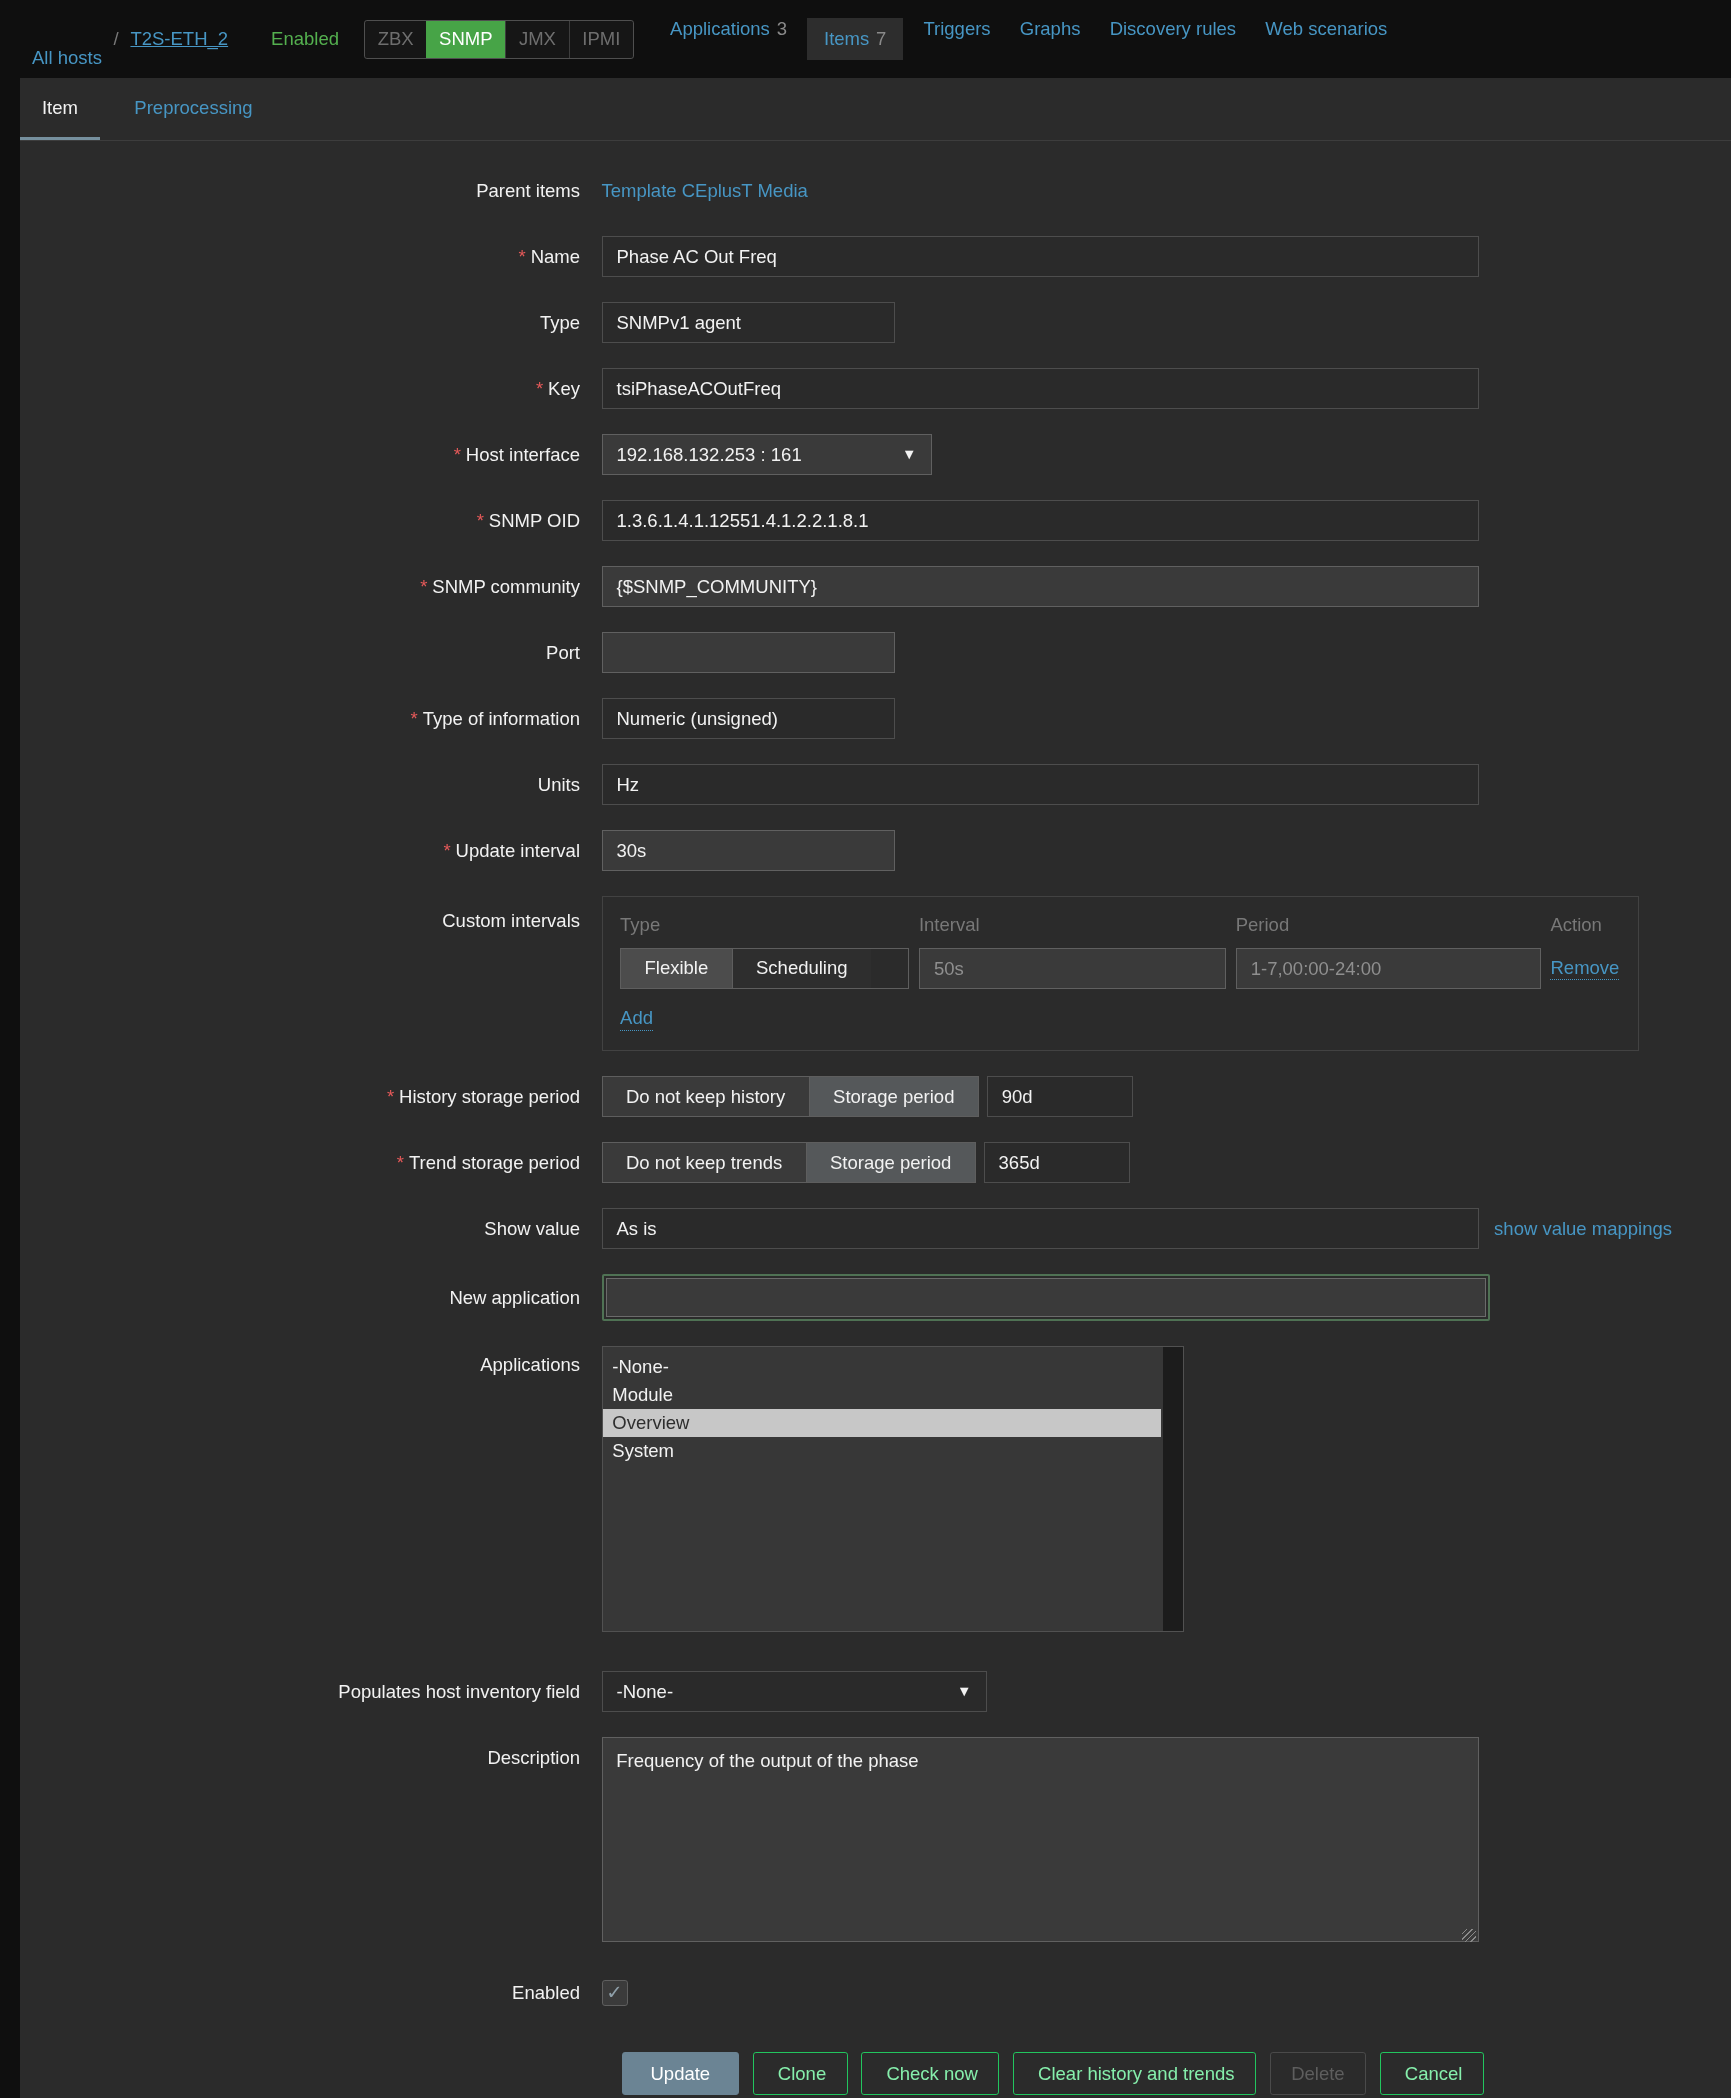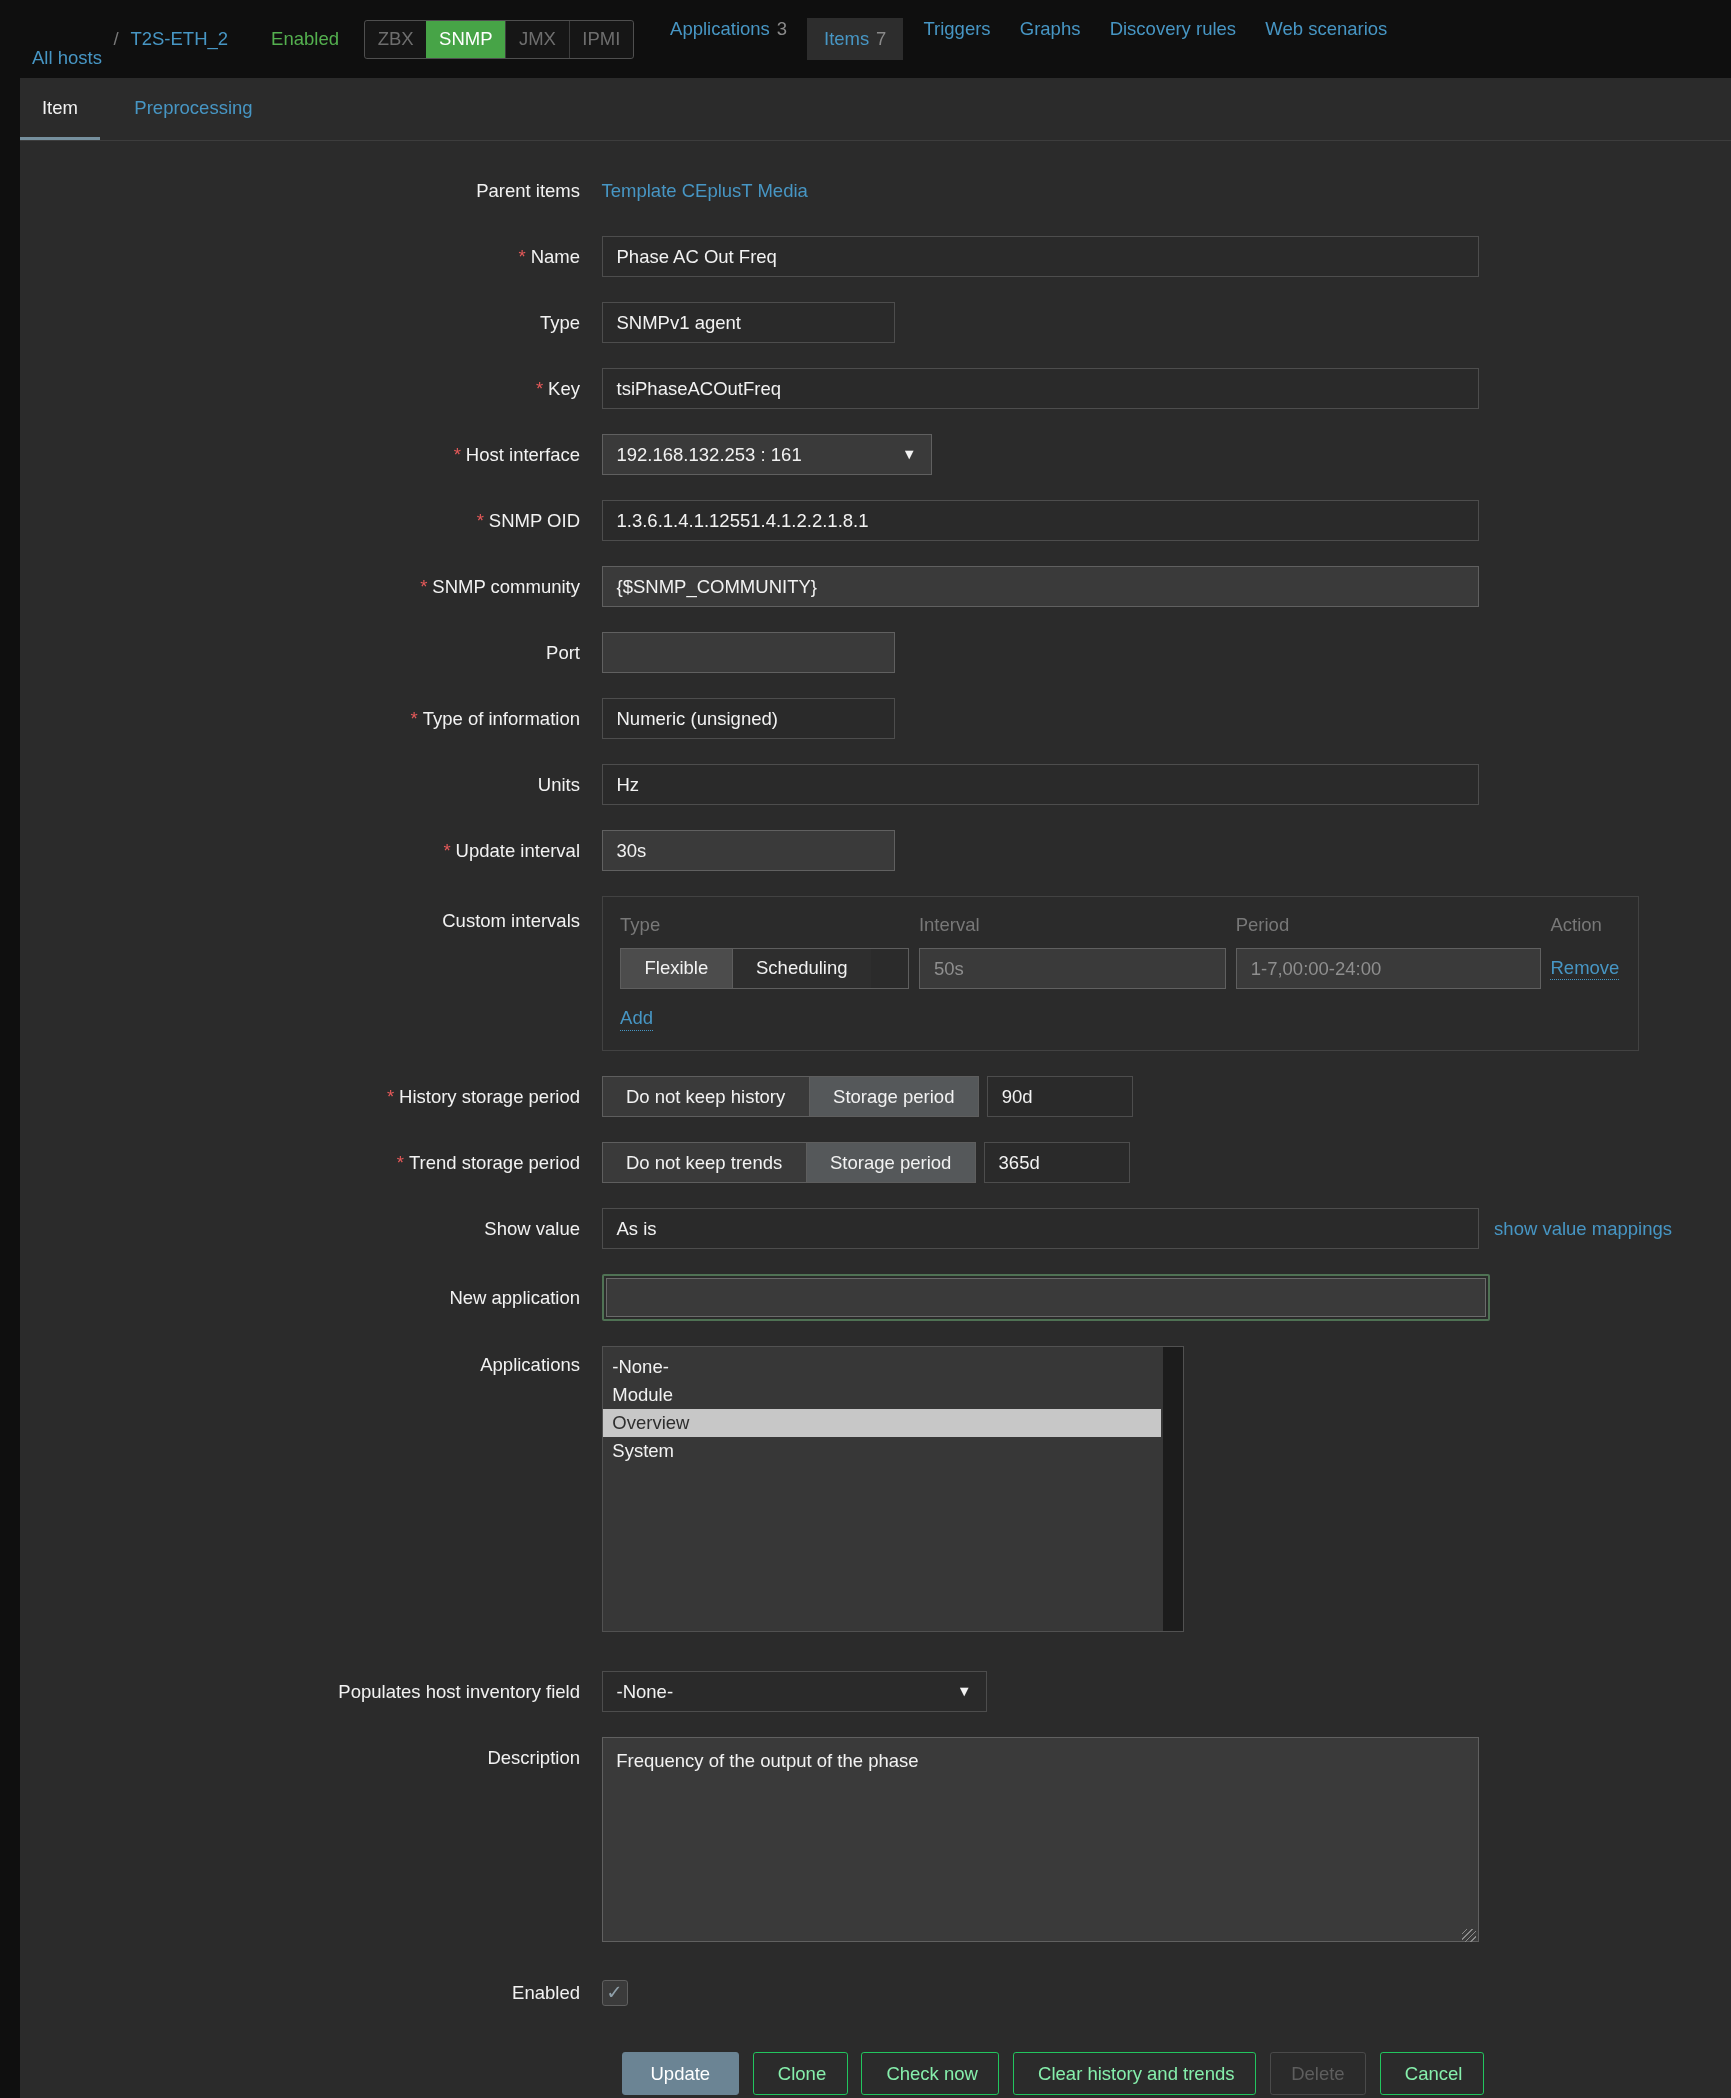--- a/index.html
+++ b/index.html
@@ -8,21 +8,21 @@
     width:1731px; height:2099px; position:relative;
     font-family:"Liberation Sans", sans-serif; font-size:18.5px; color:#f2f2f2;
   }
 
   
   .topnav {
     height:78px; display:flex; align-items:center; padding-left:32px;
     background:#0f0f0f; white-space:nowrap;
   }
   .crumb-link { color:#4796c4; cursor:pointer;margin-top:38px; }
-  .crumb-host { color:#4796c4; cursor:pointer; }
+  .crumb-host { color:#4796c4; text-decoration:underline; cursor:pointer; }
   .crumb-sep { color:#787878; margin:0 11.7px; }
   .status-enabled { color:#54b04f; margin-left:43px; }
   .avail-group {
     display:inline-flex; margin-left:25px; border:1px solid #4f4f4f;
     border-radius:2.9px; overflow:hidden; height:39px; align-items:stretch;
     background:#161616;
   }
   .avail-seg {
     display:flex; align-items:center; padding:0 12.7px; color:#6e6e6e;
     border-left:1px solid #3d3d3d;

